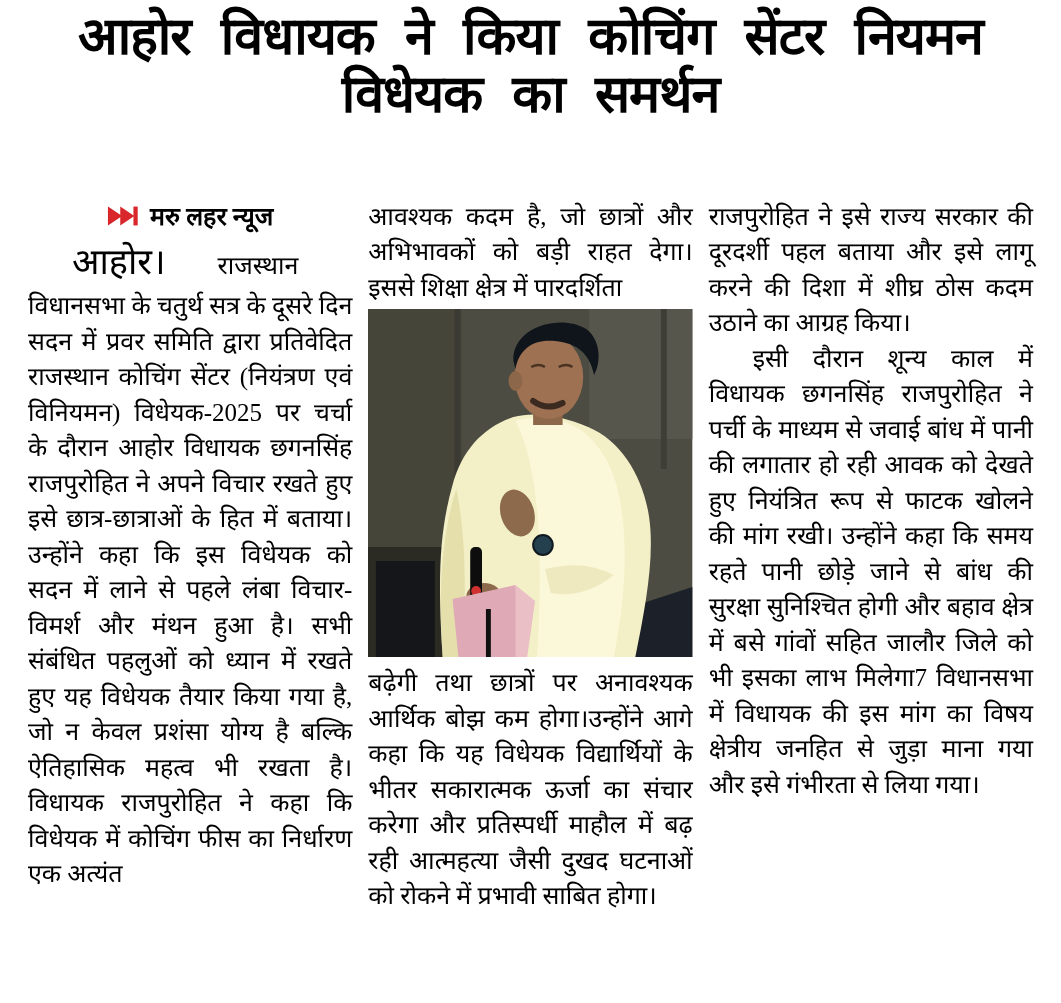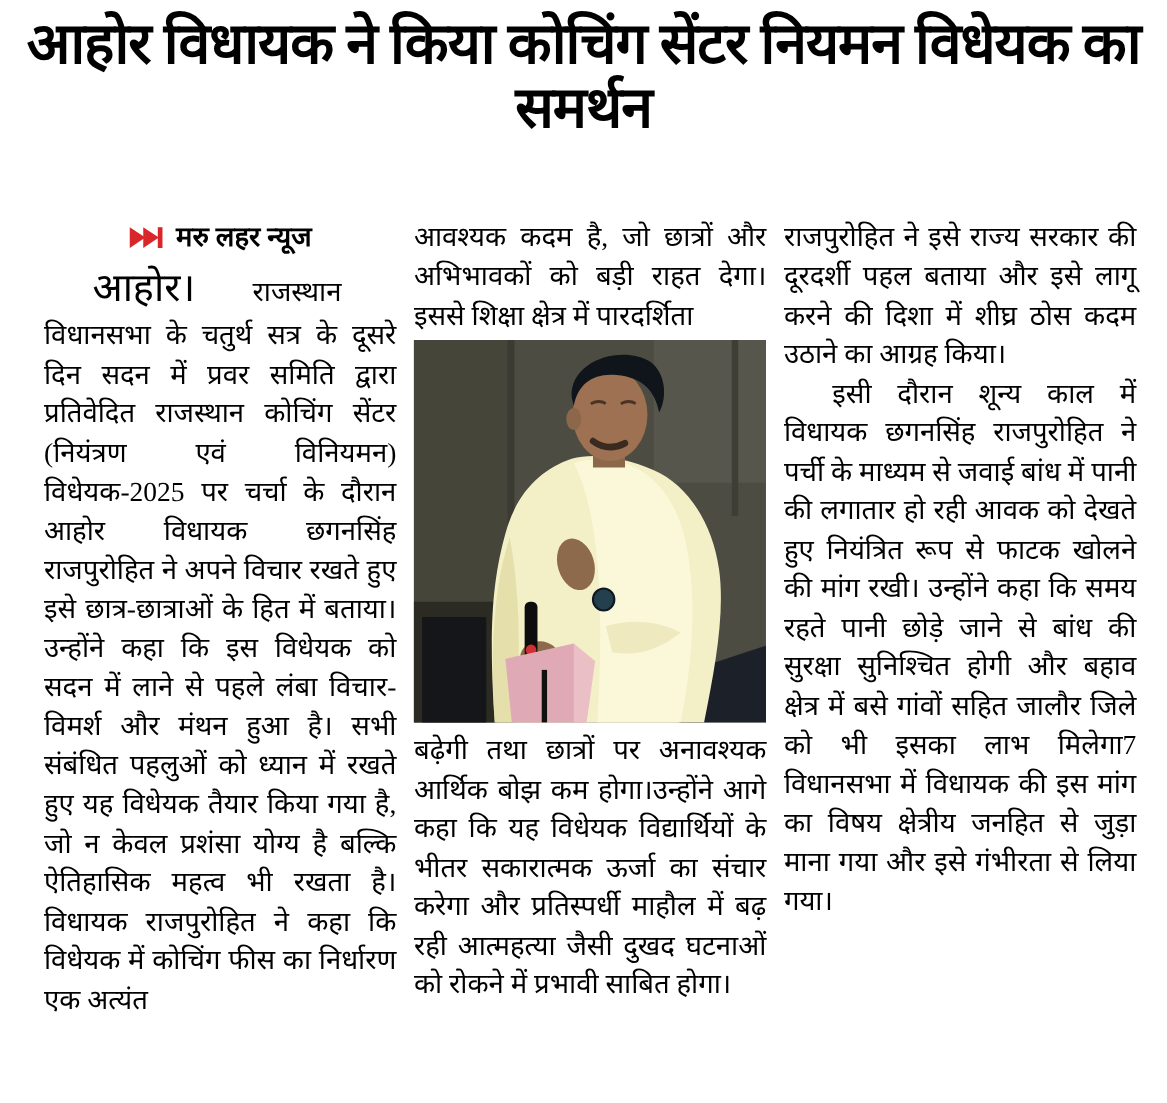--- a/index.html
+++ b/index.html
@@ -17,35 +17,35 @@
     background: #ffffff;
     box-sizing: border-box;
   }
   .headline {
     margin: 12px 12px 0;
     text-align: center;
     font-weight: 700;
     font-size: 52px;
     line-height: 1.12;
     letter-spacing: -1px;
+    font-family: Liberation Mono, monospace;
   }
   .subheadline {
     margin: 6px 24px 0;
     text-align: center;
     font-weight: 700;
     font-size: 46px;
     line-height: 1.18;
     letter-spacing: -0.5px;
   }
   .columns {
     display: flex;
     gap: 16px;
     padding: 10px 28px 0;
     box-sizing: border-box;
-    margin-left: 12px;
   }
   .col {
     flex: 1 1 0;
     min-width: 0;
     font-size: 25px;
     line-height: 1.42;
     text-align: justify;
     text-justify: inter-word;
   }
   .col p { margin: 0; }

